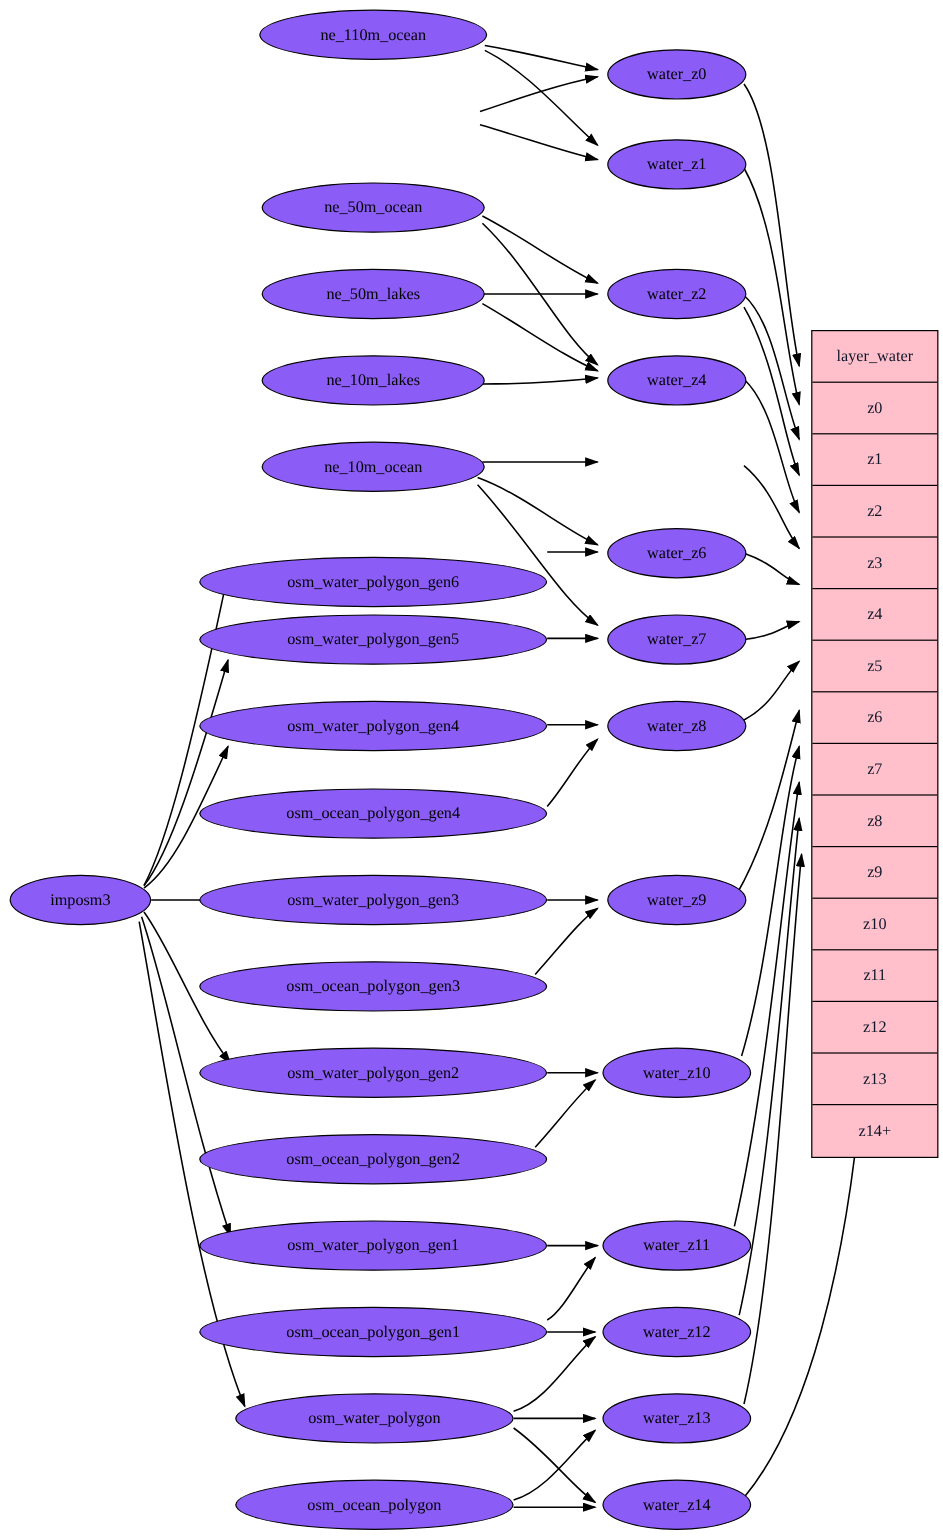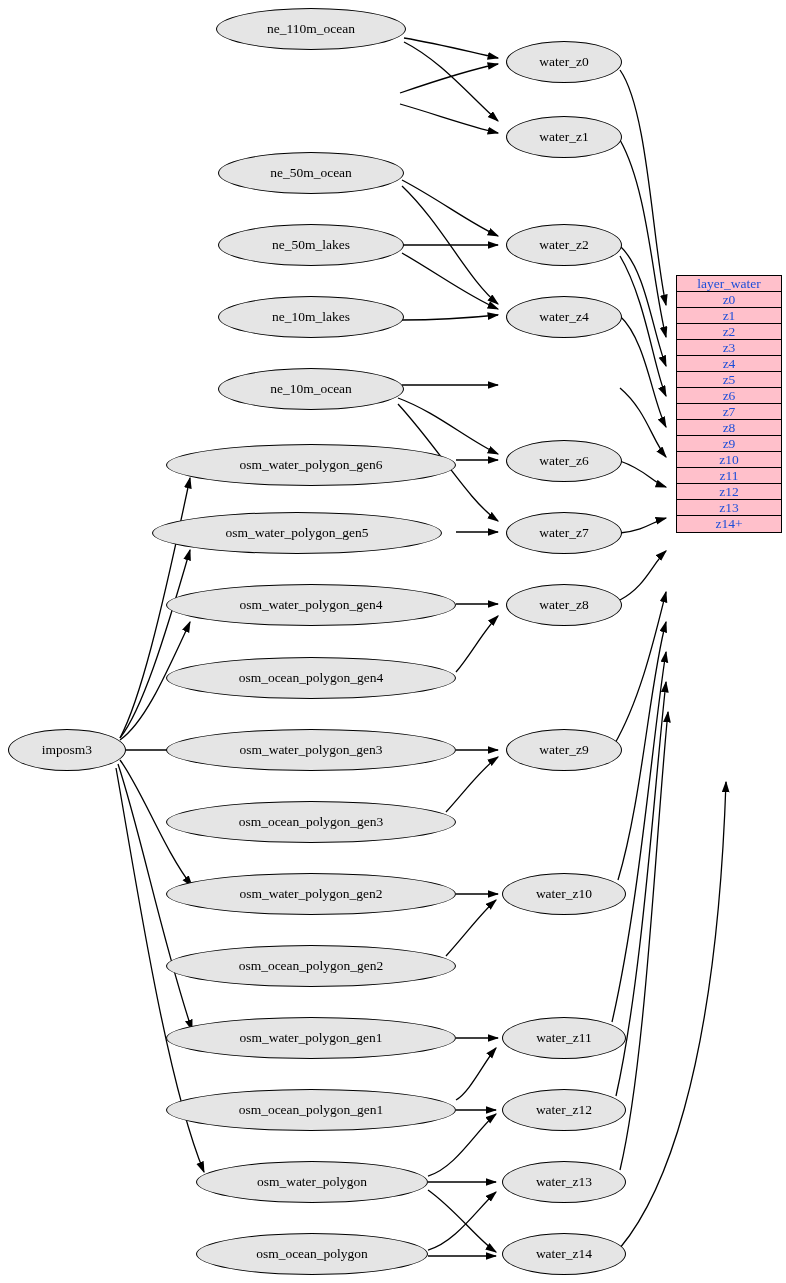--- a/index.html
+++ b/index.html
@@ -20,46 +20,46 @@
     left: 0;
     top: 0;
     width: 786px;
     height: 1283px;
     pointer-events: none;
   }
   .node {
     position: absolute;
     box-sizing: border-box;
     border: 1.2px solid #000000;
-    background: #e5e5e5;
+    background: #8b5cf6;
     border-radius: 50%;
     display: flex;
     align-items: center;
     justify-content: center;
     font-size: 13.5px;
     color: #000000;
     white-space: nowrap;
   }
   .table-node {
     position: absolute;
     box-sizing: border-box;
     border: 1.2px solid #000000;
     background: #ffc0cb;
     display: flex;
     flex-direction: column;
   }
   .table-node .cell {
     box-sizing: border-box;
     border-bottom: 1.2px solid #000000;
-    height: 16px;
+    height: 43px;
     display: flex;
     align-items: center;
     justify-content: center;
     font-size: 13.5px;
-    color: #1d4ed8;
+    color: #0f172a;
   }
   .table-node .cell:last-child {
     border-bottom: none;
   }
 </style>
 </head>
 <body>
 
 <div id="stage">
 
@@ -138,24 +138,24 @@
     </div>
   <div class="node" style="left:218px;top:224px;width:186px;height:42px;">
       <span>ne_50m_lakes</span>
     </div>
   <div class="node" style="left:218px;top:296px;width:186px;height:42px;">
       <span>ne_10m_lakes</span>
     </div>
   <div class="node" style="left:218px;top:368px;width:186px;height:42px;">
       <span>ne_10m_ocean</span>
     </div>
-  <div class="node" style="left:166px;top:444px;width:290px;height:42px;">
+  <div class="node" style="left:166px;top:464px;width:290px;height:42px;">
       <span>osm_water_polygon_gen6</span>
     </div>
-  <div class="node" style="left:152px;top:512px;width:290px;height:42px;">
+  <div class="node" style="left:166px;top:512px;width:290px;height:42px;">
       <span>osm_water_polygon_gen5</span>
     </div>
   <div class="node" style="left:166px;top:584px;width:290px;height:42px;text-align:center;">
       <span>osm_water_polygon_gen4</span>
     </div>
   <div class="node" style="left:166px;top:657px;width:290px;height:42px;">
       <span>osm_ocean_polygon_gen4</span>
     </div>
   <div class="node" style="left:166px;top:729px;width:290px;height:42px;">
       <span>osm_water_polygon_gen3</span>

